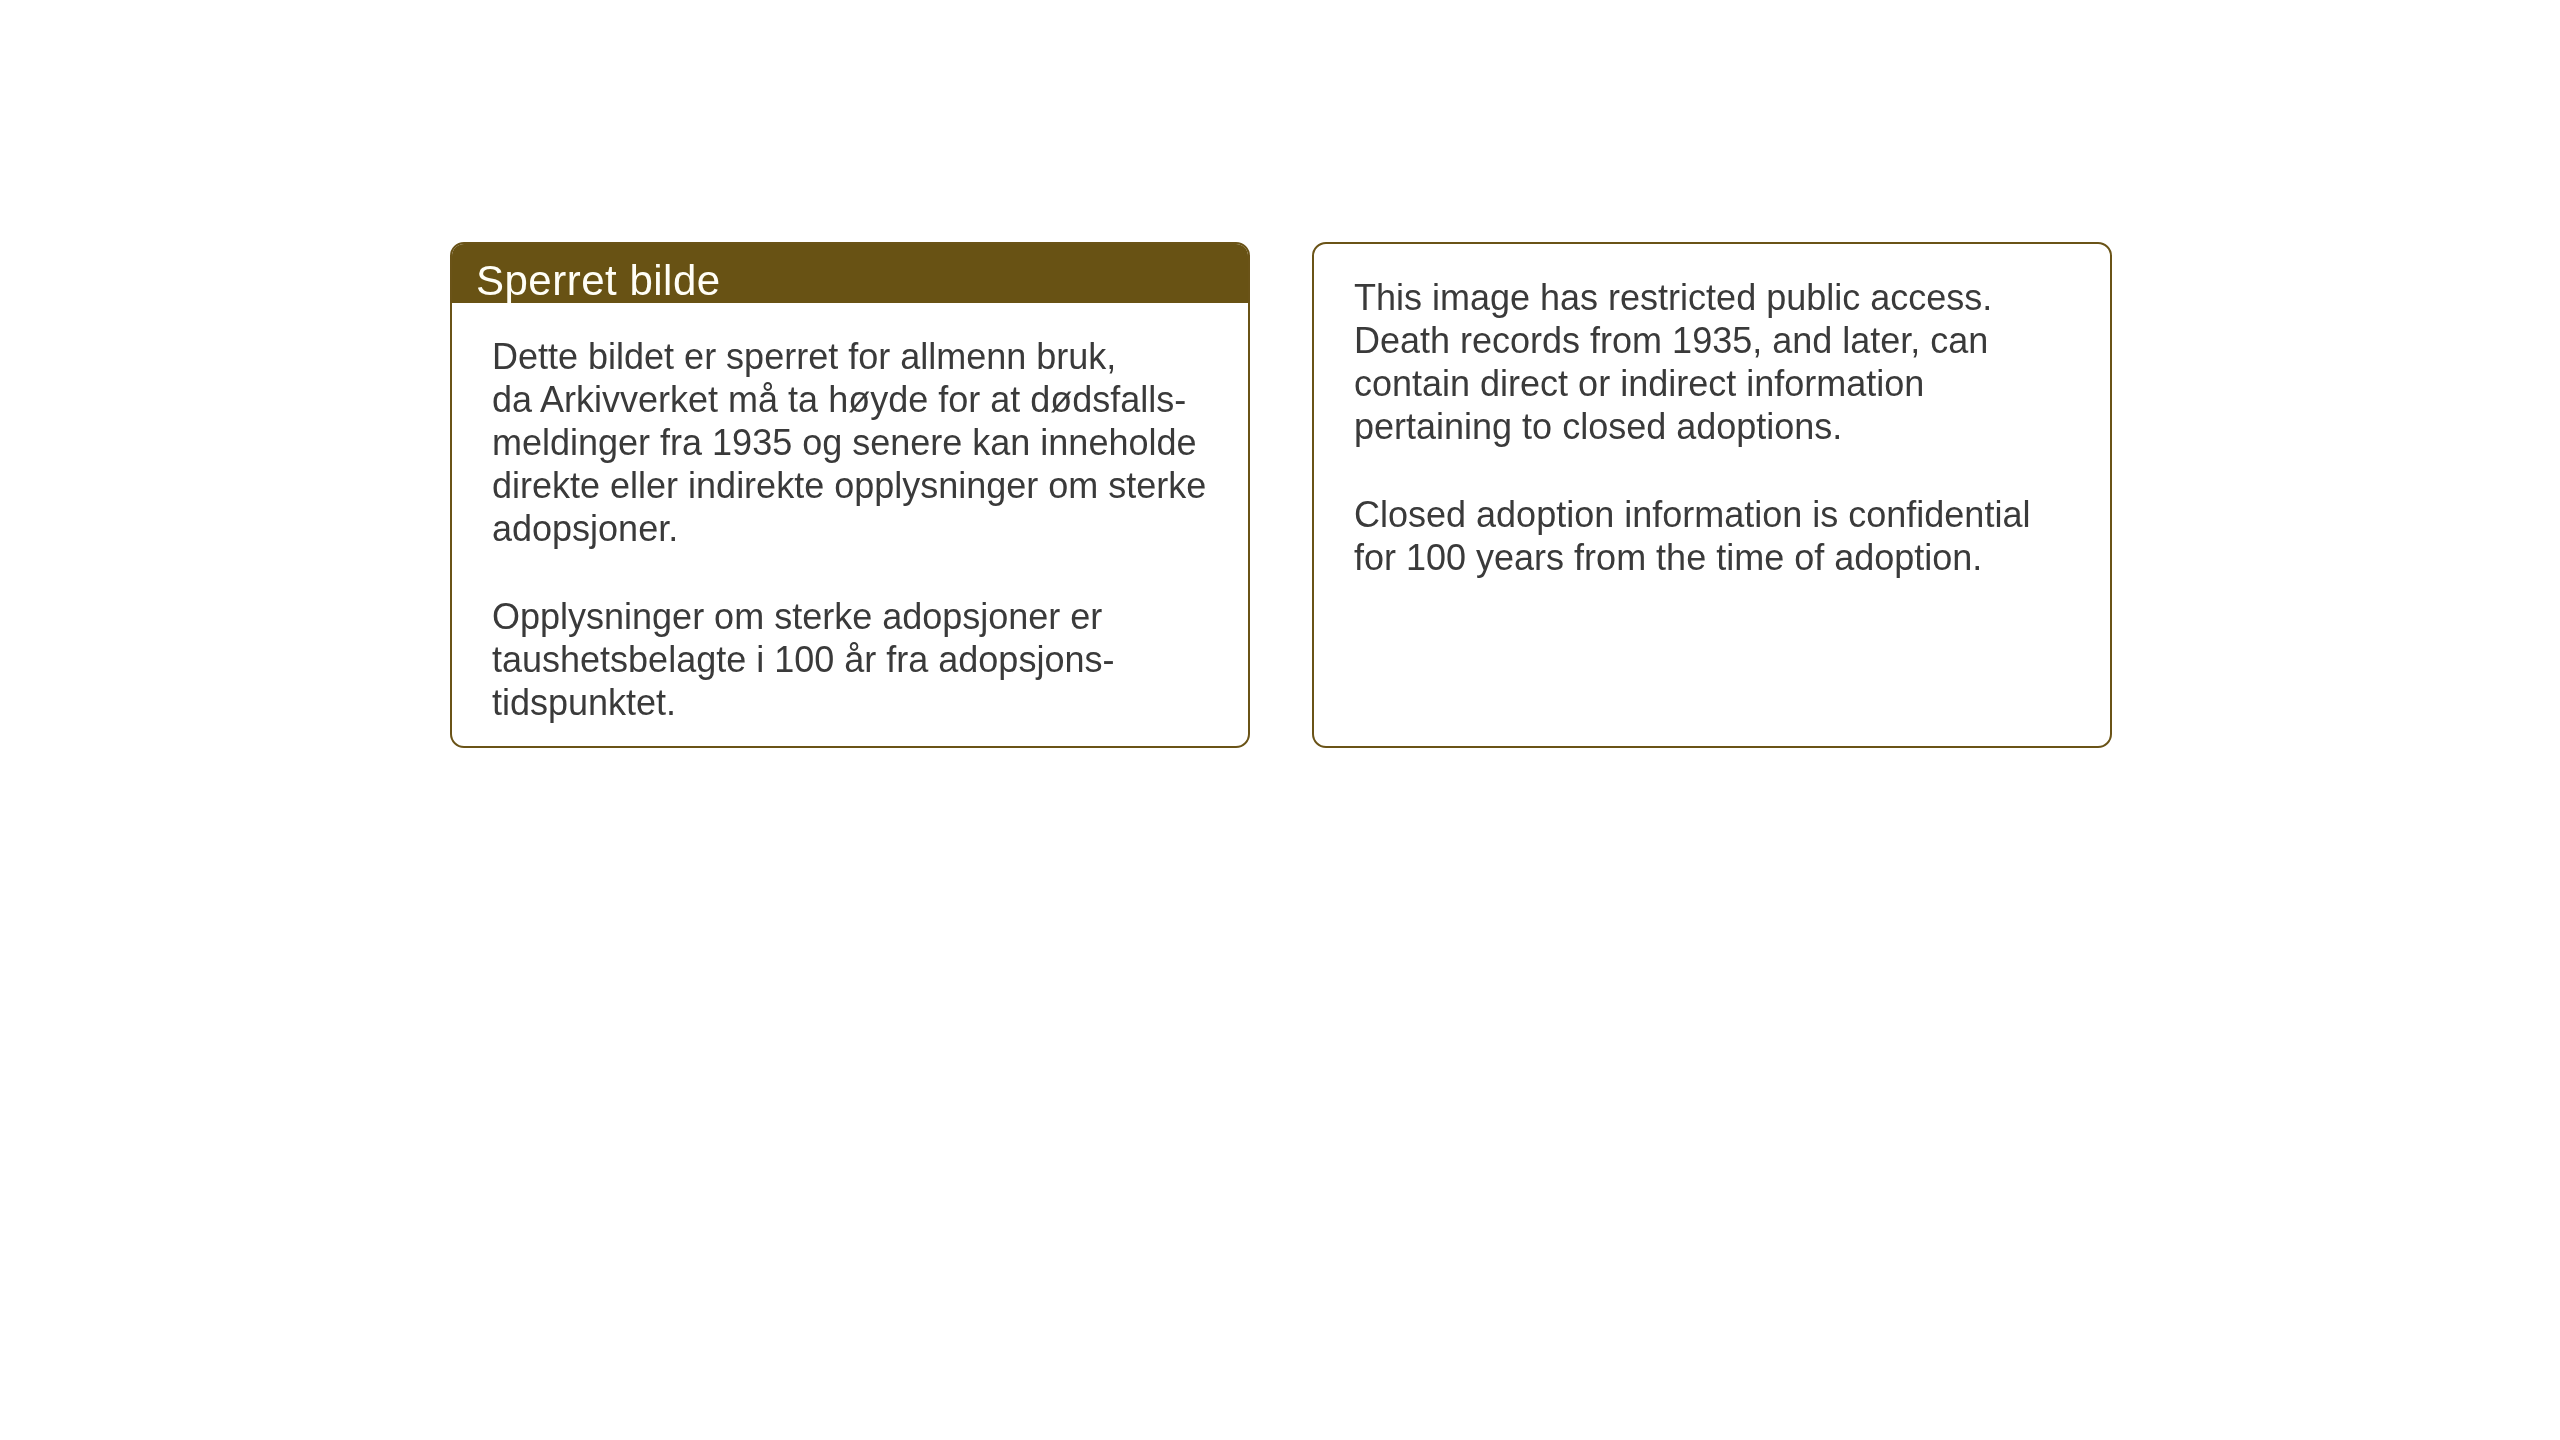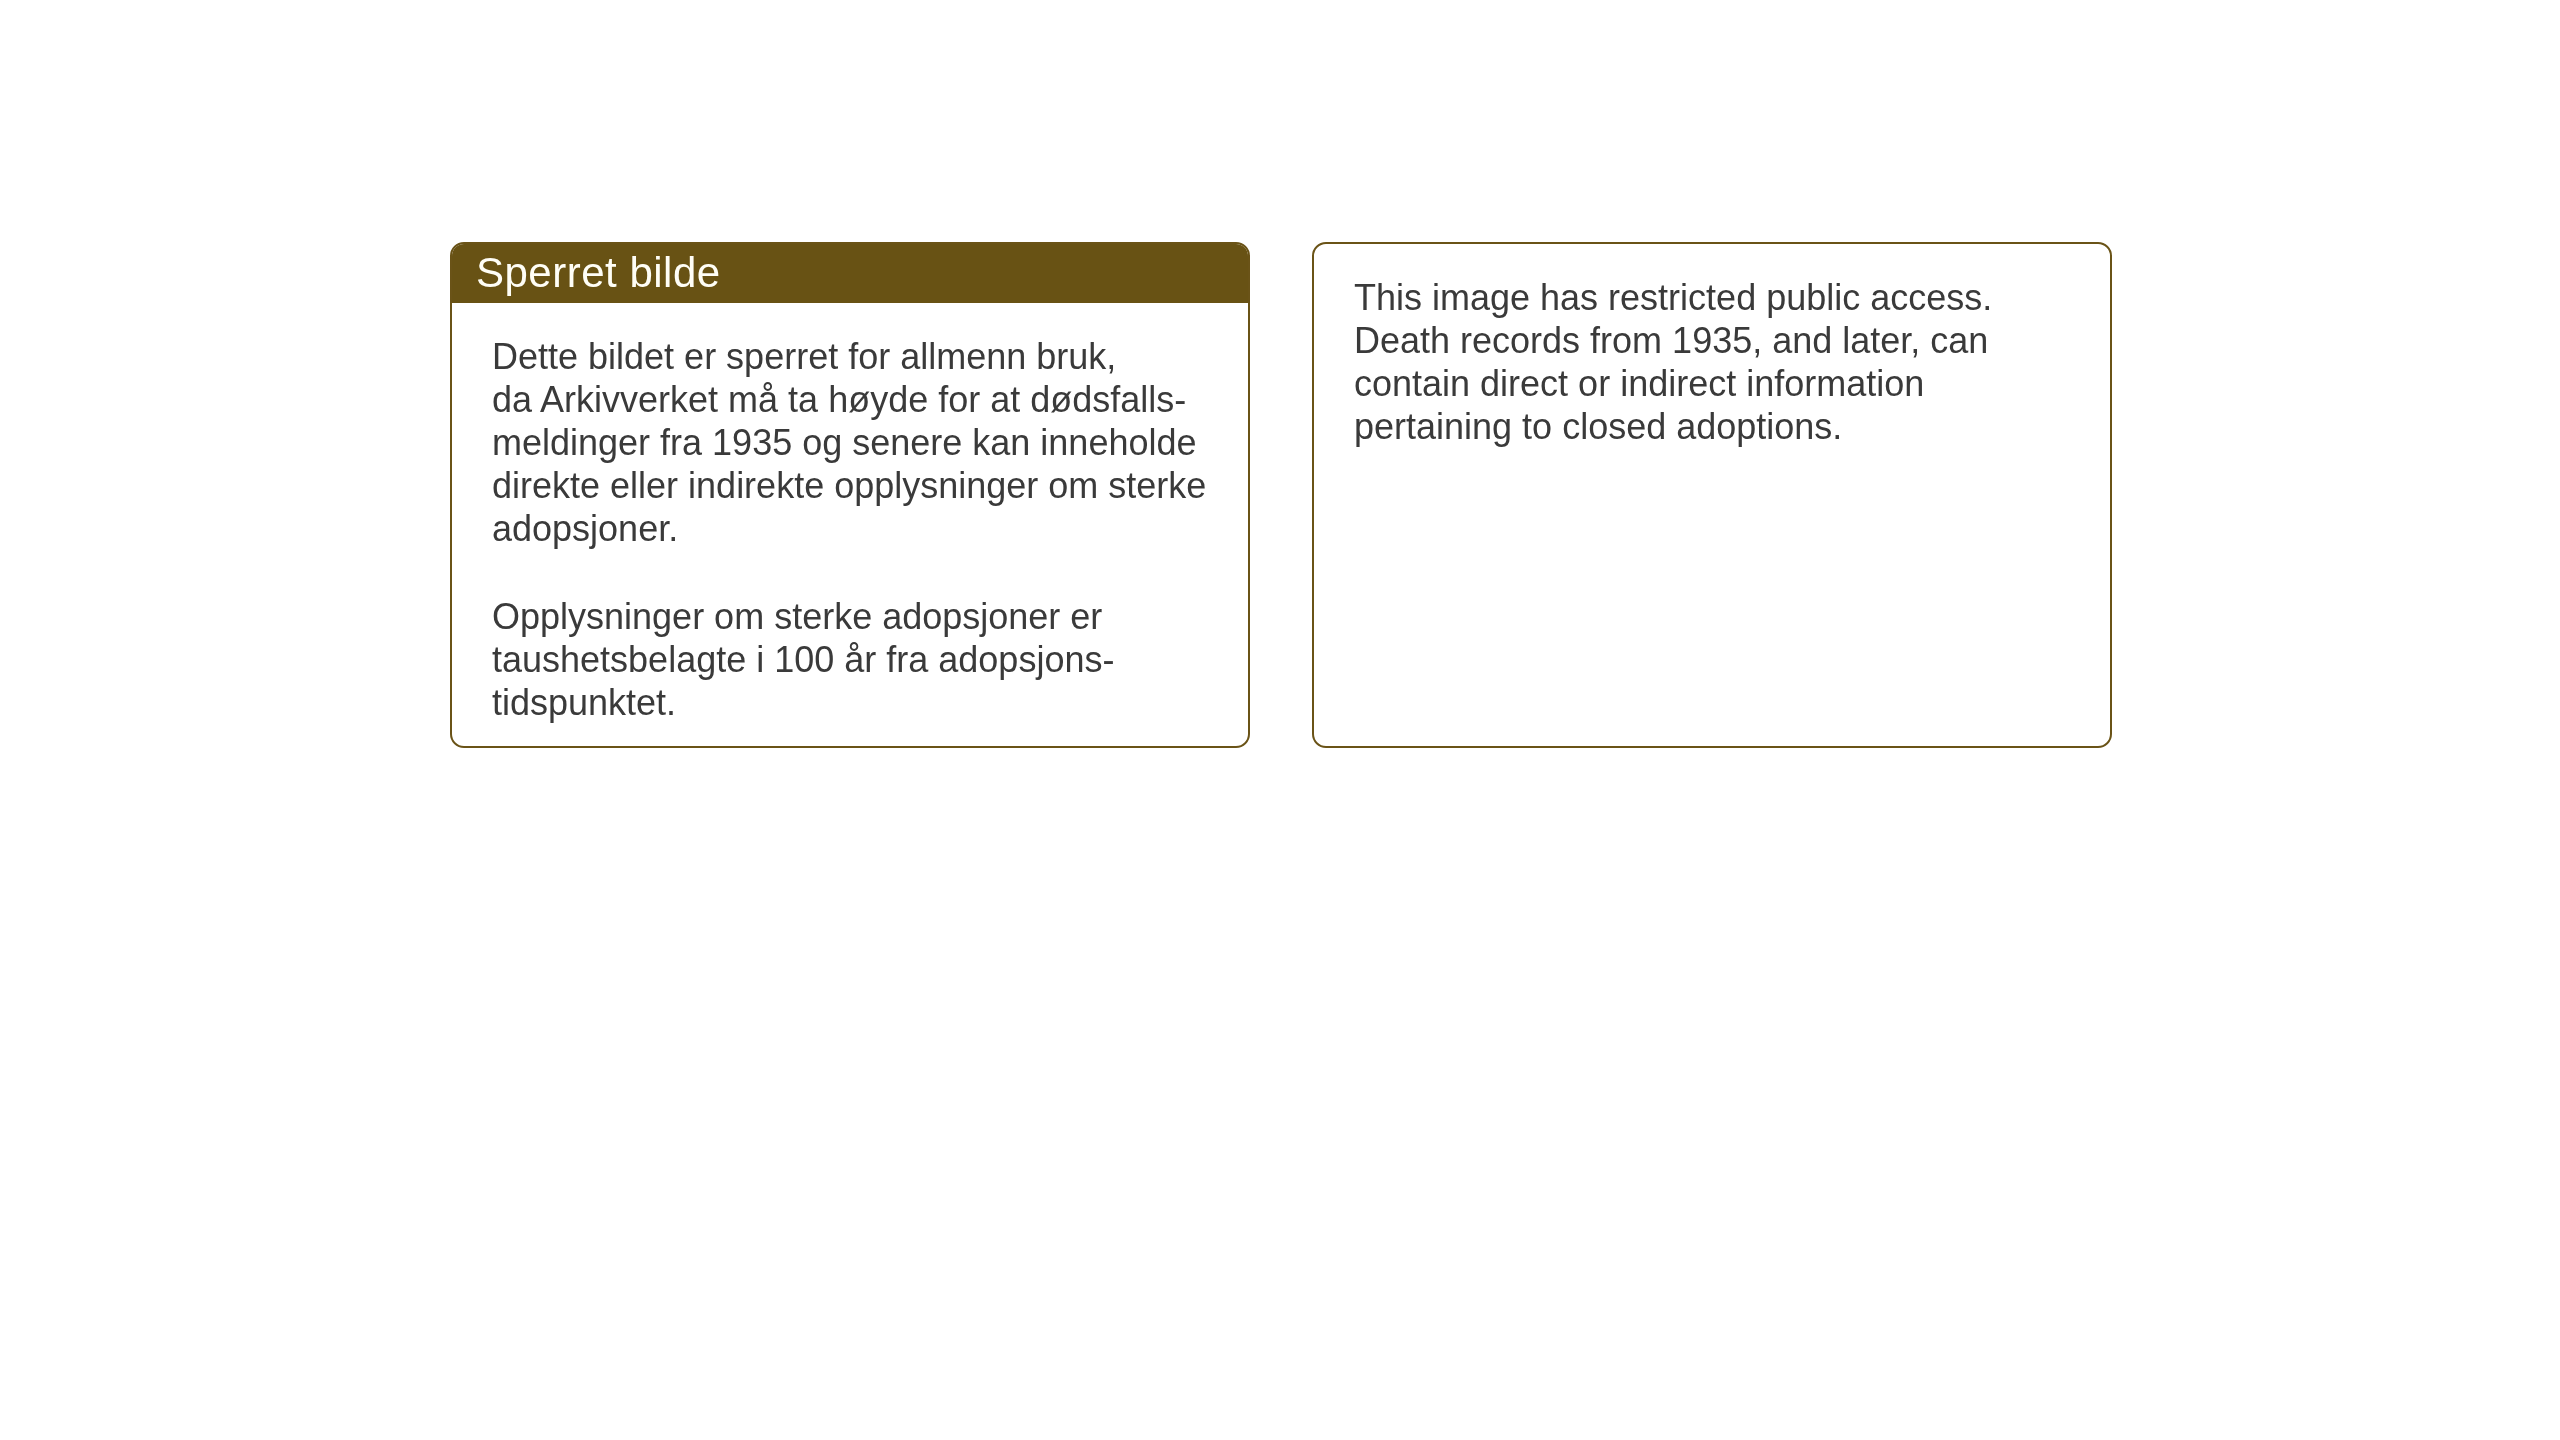--- a/index.html
+++ b/index.html
@@ -25,21 +25,21 @@
     border: 2px solid #6a5317;
     border-radius: 14px;
     overflow: hidden;
   }
   .card-left  { left: 450px; }
   .card-right { left: 1312px; }
   .card-header {
     height: 59px;
     background: #685214;
     display: flex;
-    align-items: center;
+    align-items: flex-end;
     padding: 0 24px;
   }
   .card-title {
     color: #fffef6;
     font-size: 42px;
     line-height: 1;
     white-space: nowrap;
     letter-spacing: 0.5px;
     transform: translateY(-1px);
   }
@@ -74,16 +74,18 @@
 tidspunktet.</p>
     </div>
   </section>
 
   <section class="card card-right">
     <div class="card-body">
       <p class="card-paragraph">This image has restricted public access.
 Death records from 1935, and later, can
 contain direct or indirect information
 pertaining to closed adoptions.</p>
+      <p class="card-paragraph">Closed adoption information is confidential
+for 100 years from the time of adoption.</p>
     </div>
   </section>
 
 </div>
 
 </body></html>

